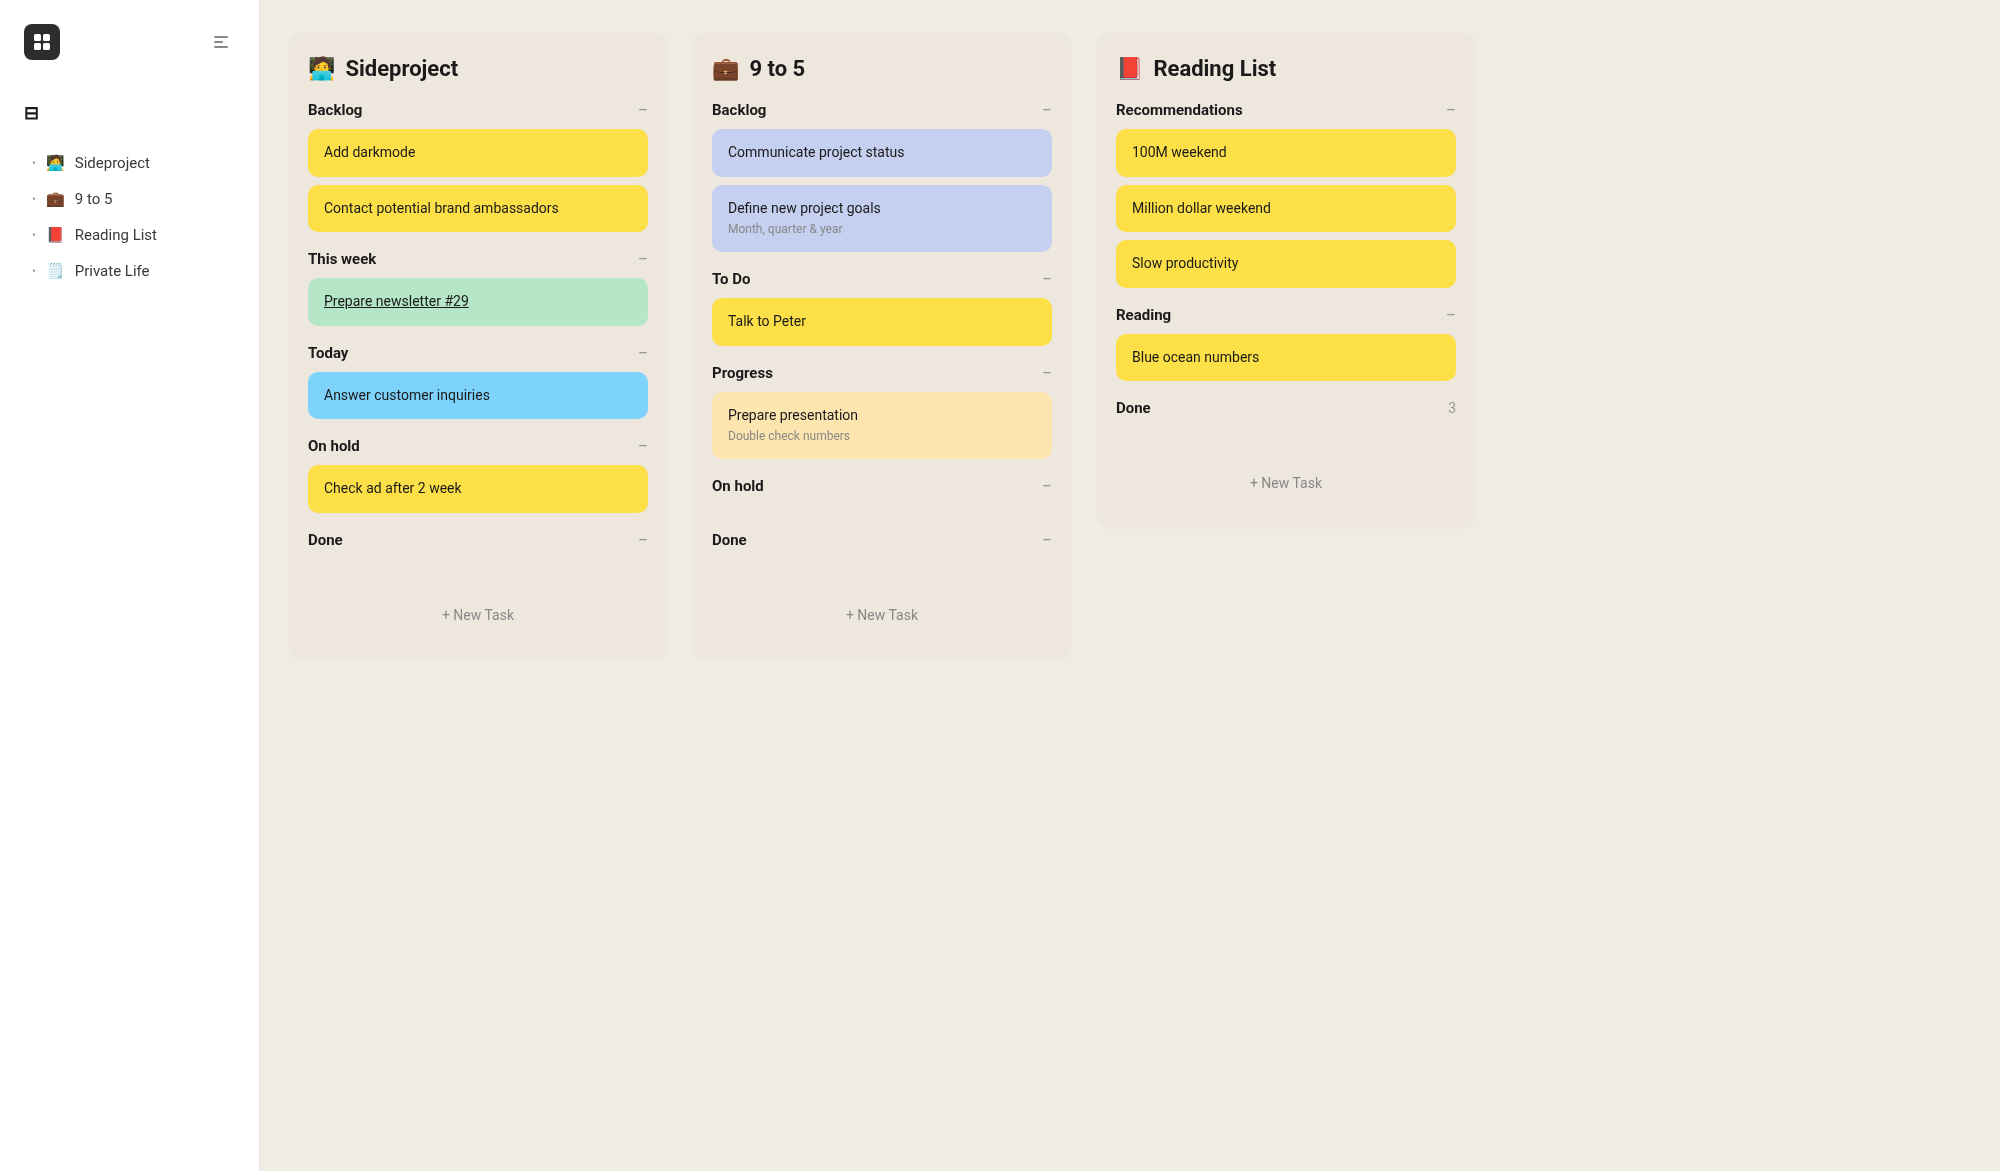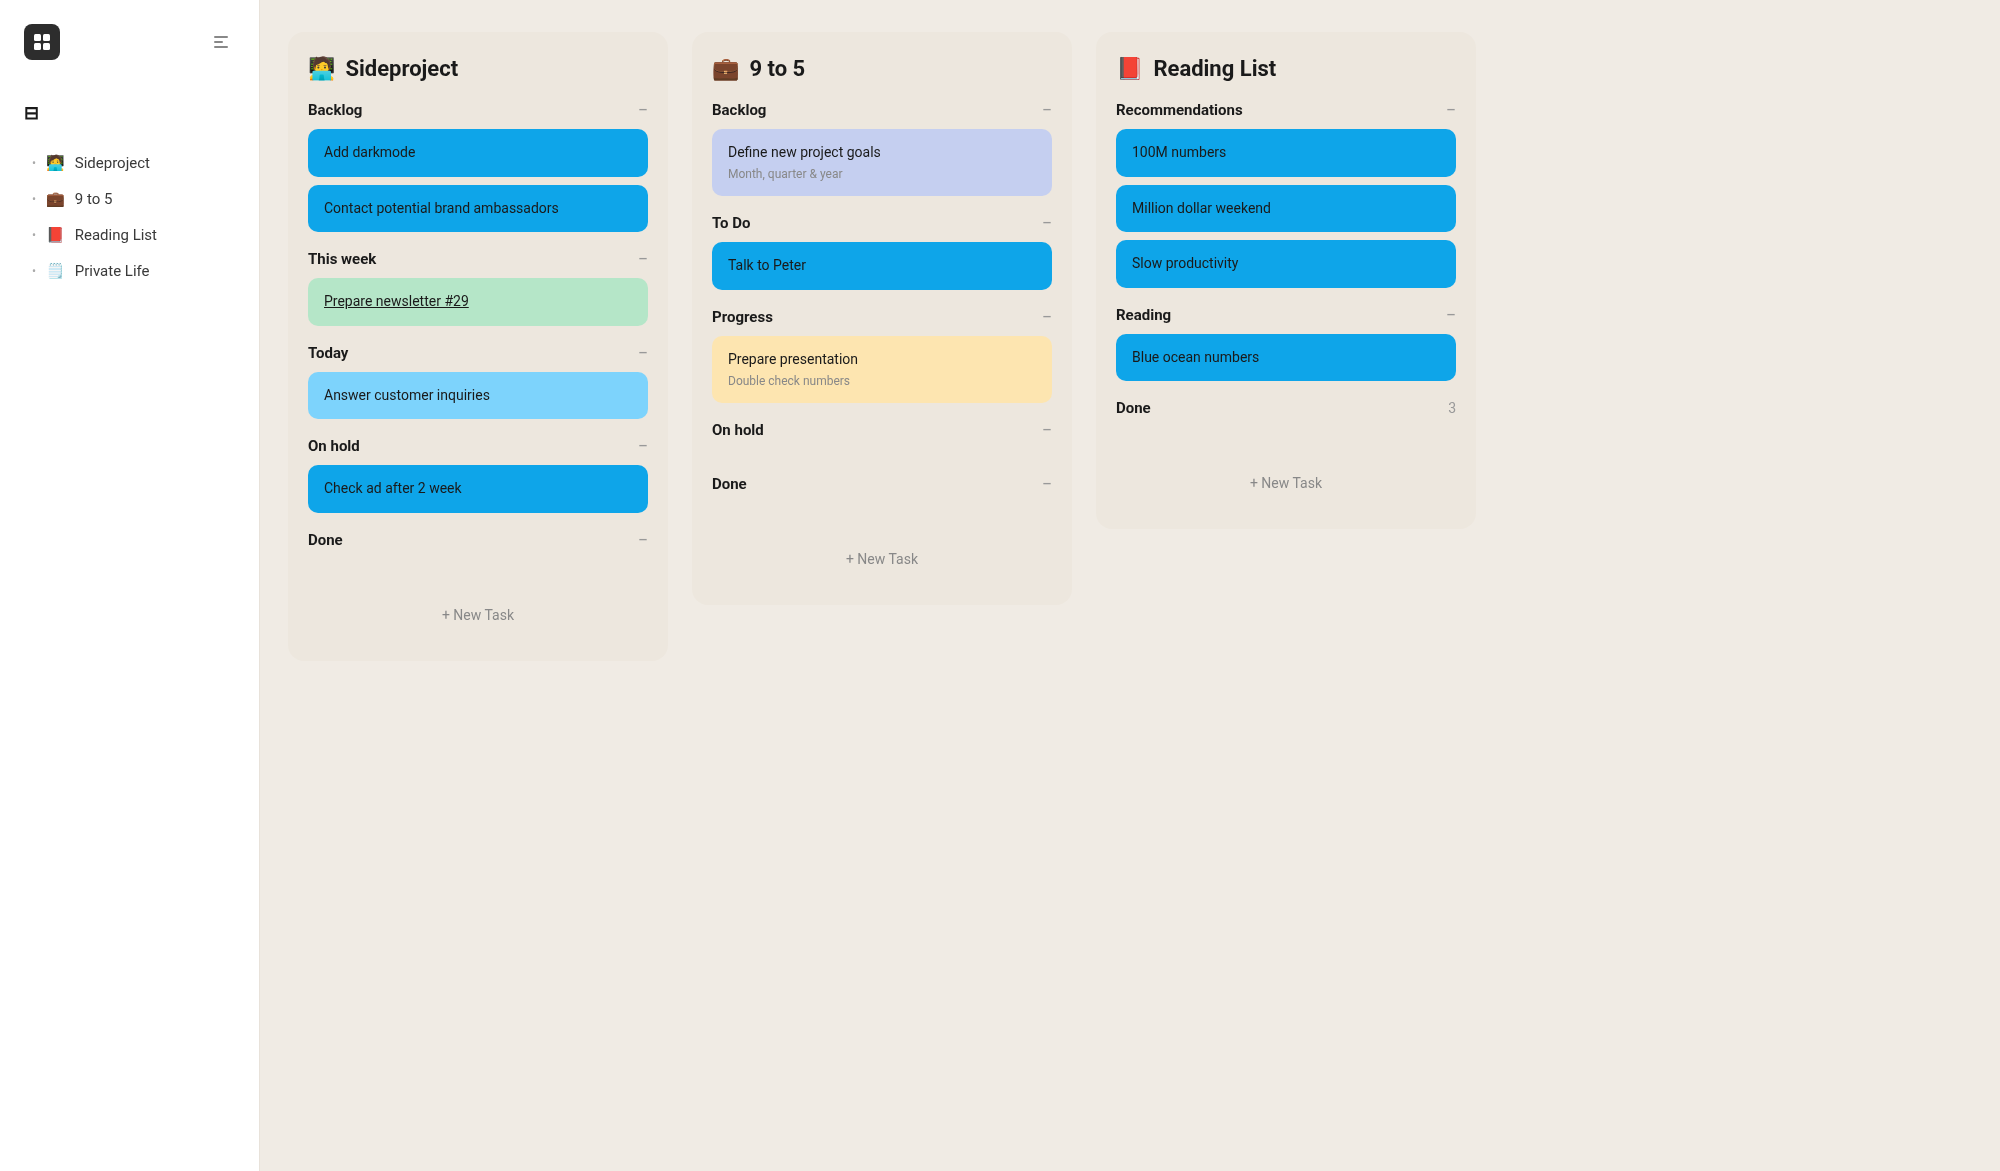--- a/index.html
+++ b/index.html
@@ -135,21 +135,21 @@
       font-size: 18px;
       cursor: pointer;
       line-height: 1;
     }
     .section-count {
       color: #999;
       font-size: 14px;
     }
     
     .task-card {
-      background: #0ea5e9;
+      background: #fde047;
       border-radius: 10px;
       padding: 14px 16px;
       margin-bottom: 8px;
       font-size: 14px;
       color: #1a1a1a;
       line-height: 1.4;
       cursor: pointer;
     }
     .task-card:last-child {
       margin-bottom: 0;
@@ -289,20 +289,21 @@
     <div class="board-column">
     <div class="column-header">
       <span class="column-title-emoji">💼</span>
       <span class="column-title-text">9 to 5</span>
     </div>
   <div class="section">
       <div class="section-header">
         <span class="section-title">Backlog</span>
         <span class="section-minus">−</span>
       </div>
+    <div class="task-card blue"><span>Communicate project status</span></div>
         <div class="task-card blue"><span>Define new project goals</span><div class="task-card-subtitle">Month, quarter &amp; year</div></div>
       </div>
       <div class="section">
       <div class="section-header">
         <span class="section-title">To Do</span>
         <span class="section-minus">−</span>
       </div>
     <div class="task-card"><span>Talk to Peter</span></div>
       </div>
       <div class="section">
@@ -333,21 +334,21 @@
     <div class="board-column">
     <div class="column-header">
       <span class="column-title-emoji">📕</span>
       <span class="column-title-text">Reading List</span>
     </div>
   <div class="section">
       <div class="section-header">
         <span class="section-title">Recommendations</span>
         <span class="section-minus">−</span>
       </div>
-    <div class="task-card"><span>100M numbers</span></div>
+    <div class="task-card"><span>100M weekend</span></div>
         <div class="task-card"><span>Million dollar weekend</span></div>
         <div class="task-card"><span>Slow productivity</span></div>
       </div>
       <div class="section">
       <div class="section-header">
         <span class="section-title">Reading</span>
         <span class="section-minus">−</span>
       </div>
     <div class="task-card"><span>Blue ocean numbers</span></div>
       </div>

